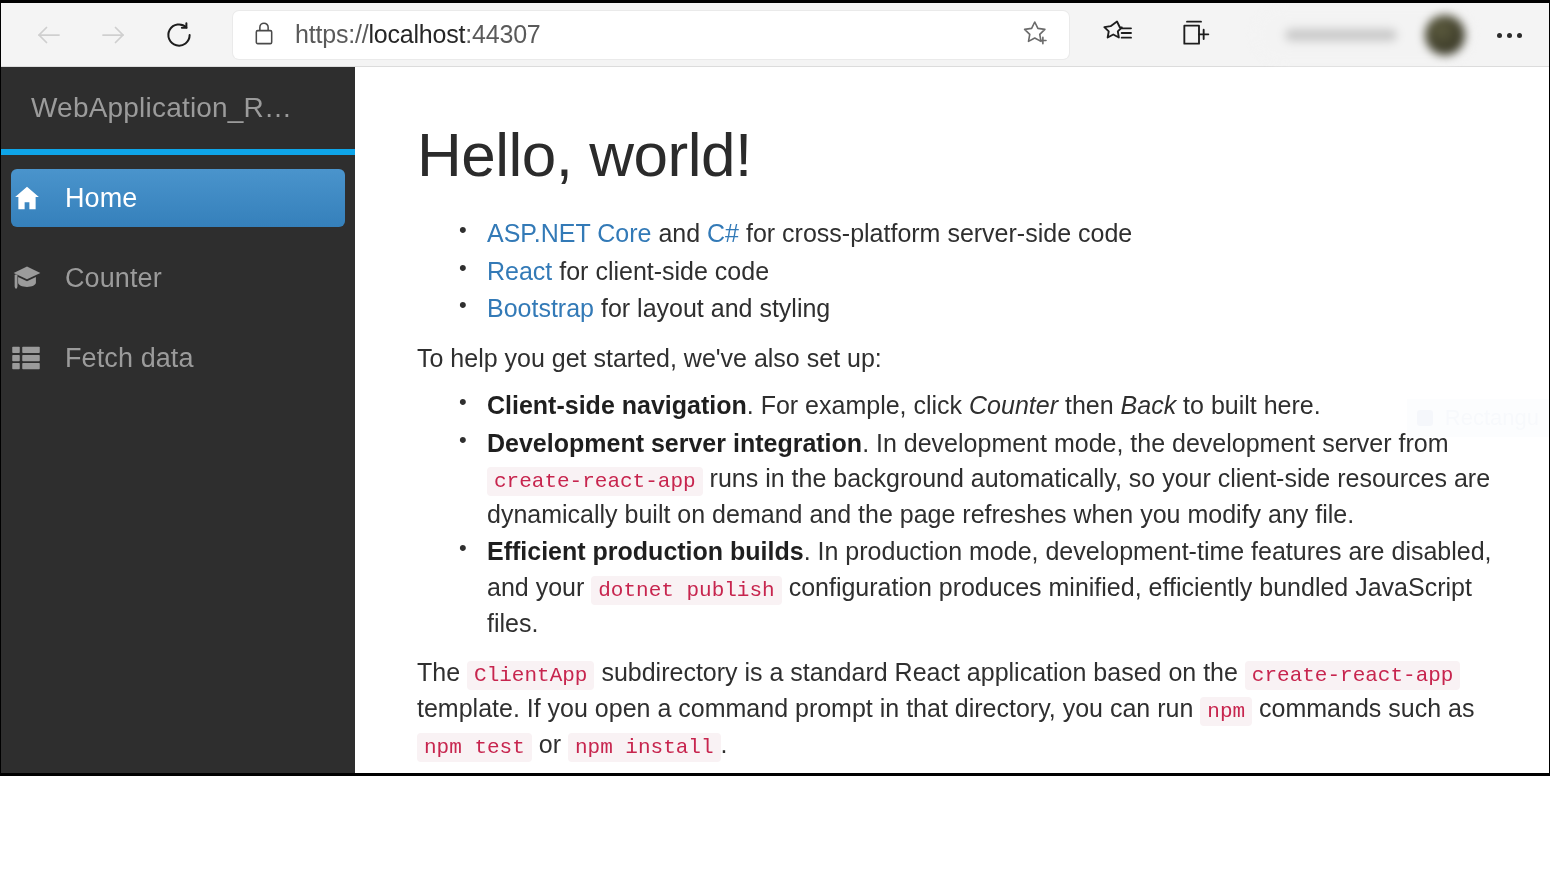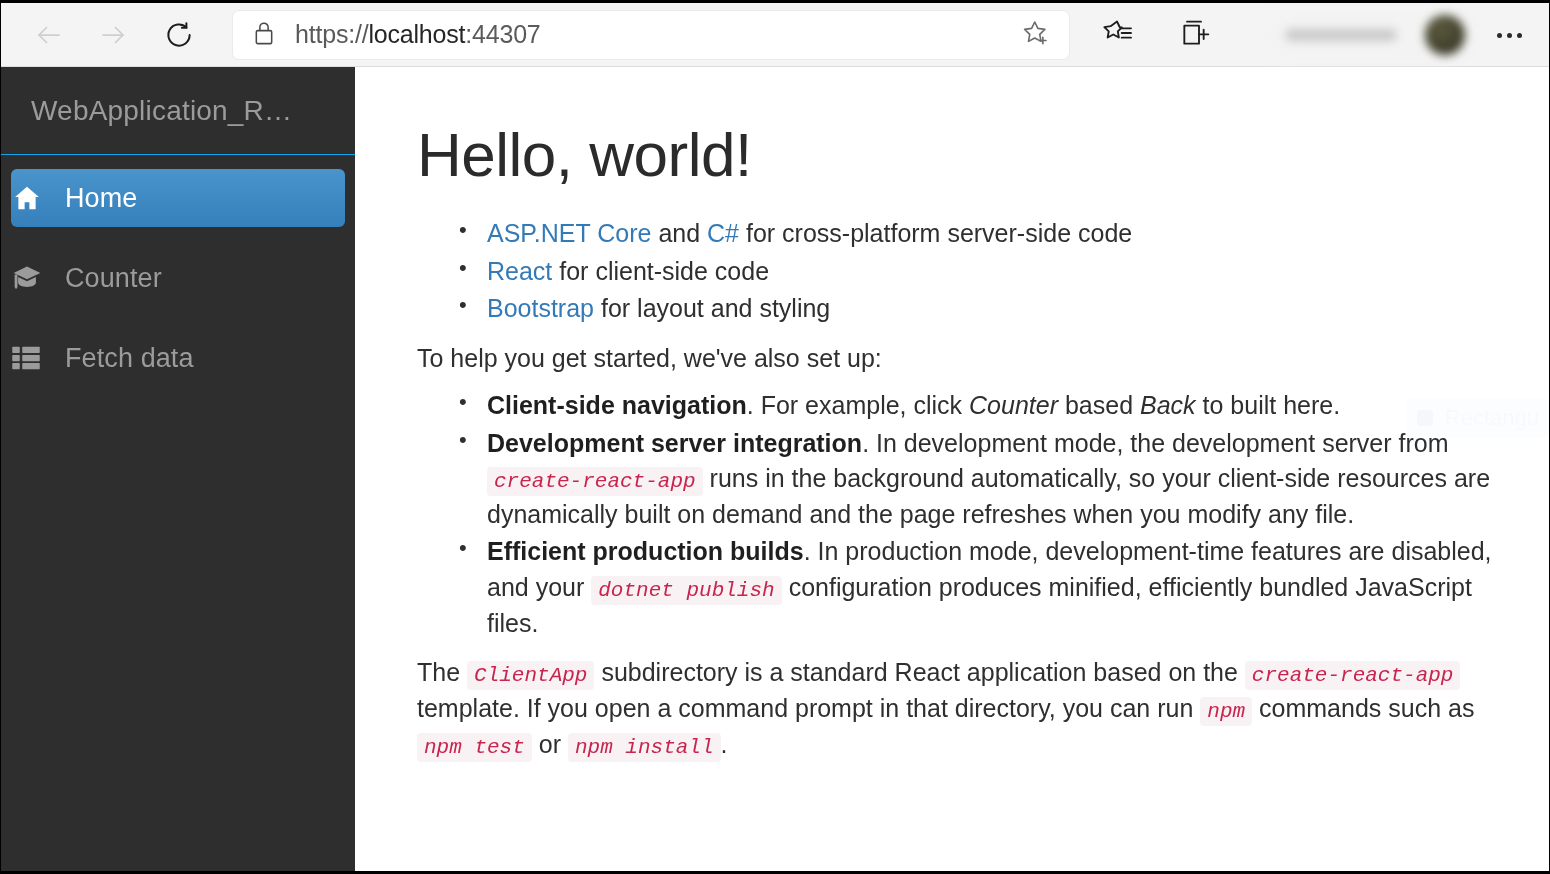--- a/index.html
+++ b/index.html
@@ -5,21 +5,21 @@
   * { box-sizing: border-box; }
   html, body {
     margin: 0; padding: 0;
     width: 1550px; height: 874px;
     background: #ffffff;
     font-family: "Liberation Sans", sans-serif;
     overflow: hidden;
   }
   #screen {
     position: relative;
-    width: 1550px; height: 874px;
+    width: 1550px; height: 776px;
     background: #ef4444;
     border: 1px solid #000000;
     border-top-width: 3px;
     border-bottom-width: 3px;
     overflow: hidden;
   }
 
   
   #browser-toolbar {
     position: absolute; left: 0; top: 0;
@@ -111,21 +111,21 @@
   
   #sidebar {
     width: 354px; flex: 0 0 354px;
     background: #2e2e2e;
     color: #b6b6b6;
   }
   #brand {
     height: 88px;
     display: flex; align-items: center;
     padding: 0 18px 0 30px;
-    border-bottom: 1px solid #0ea5e9;
+    border-bottom: 6px solid #0ea5e9;
   }
   #brand-text {
     font-size: 28px;
     color: #9b9b9b;
     white-space: nowrap; overflow: hidden;
     letter-spacing: 0.2px;
   }
   #nav-list { padding: 14px 10px 0 10px; }
   .nav-item {
     display: flex; align-items: center;
@@ -190,21 +190,20 @@
   strong { font-weight: bold; color: #1f1f1f; }
   em { font-style: italic; }
   code {
     font-family: "Liberation Mono", "DejaVu Sans Mono", monospace;
     font-size: 21px;
     color: #c7254e;
     background: #f9f2f4;
     padding: 3px 7px;
     border-radius: 4px;
     white-space: nowrap;
-    font-style: italic;
   }
 
   
   #snip-ghost {
     position: absolute;
     right: 0px; top: 332px;
     height: 38px;
     display: flex; align-items: center;
     opacity: 0.55;
     pointer-events: none;
@@ -370,21 +369,21 @@
         </li>
         <li>
           <a class="link" href="#">Bootstrap</a><span> for layout and styling</span>
         </li>
       </ul>
 
       <p>To help you get started, we've also set up:</p>
 
       <ul class="bullets">
         <li>
-          <strong>Client-side navigation</strong><span>. For example, click </span><em>Counter</em><span> based </span><em>Back</em><span> to built here.</span>
+          <strong>Client-side navigation</strong><span>. For example, click </span><em>Counter</em><span> then </span><em>Back</em><span> to built here.</span>
         </li>
         <li>
           <strong>Development server integration</strong><span>. In development mode, the development server from </span><code>create-react-app</code><span> runs in the background automatically, so your client-side resources are dynamically built on demand and the page refreshes when you modify any file.</span>
         </li>
         <li>
           <strong>Efficient production builds</strong><span>. In production mode, development-time features are disabled, and your </span><code>dotnet publish</code><span> configuration produces minified, efficiently bundled JavaScript files.</span>
         </li>
       </ul>
 
       <p><span>The </span><code>ClientApp</code><span> subdirectory is a standard React application based on the </span><code>create-react-app</code><span> template. If you open a command prompt in that directory, you can run </span><code>npm</code><span> commands such as </span><code>npm test</code><span> or </span><code>npm install</code><span>.</span>

